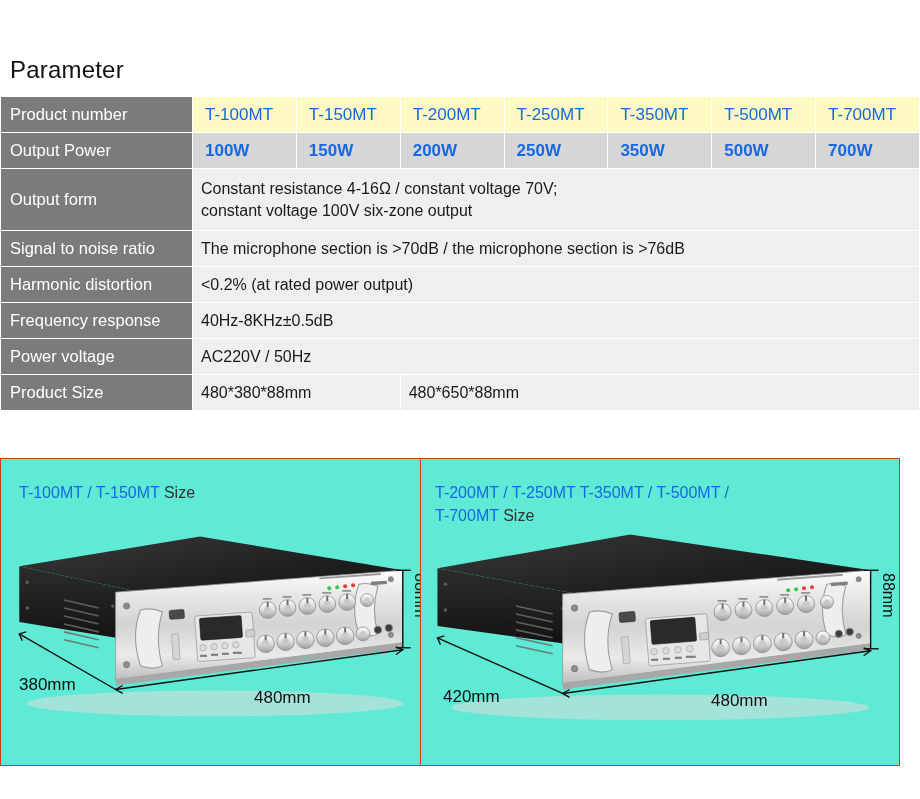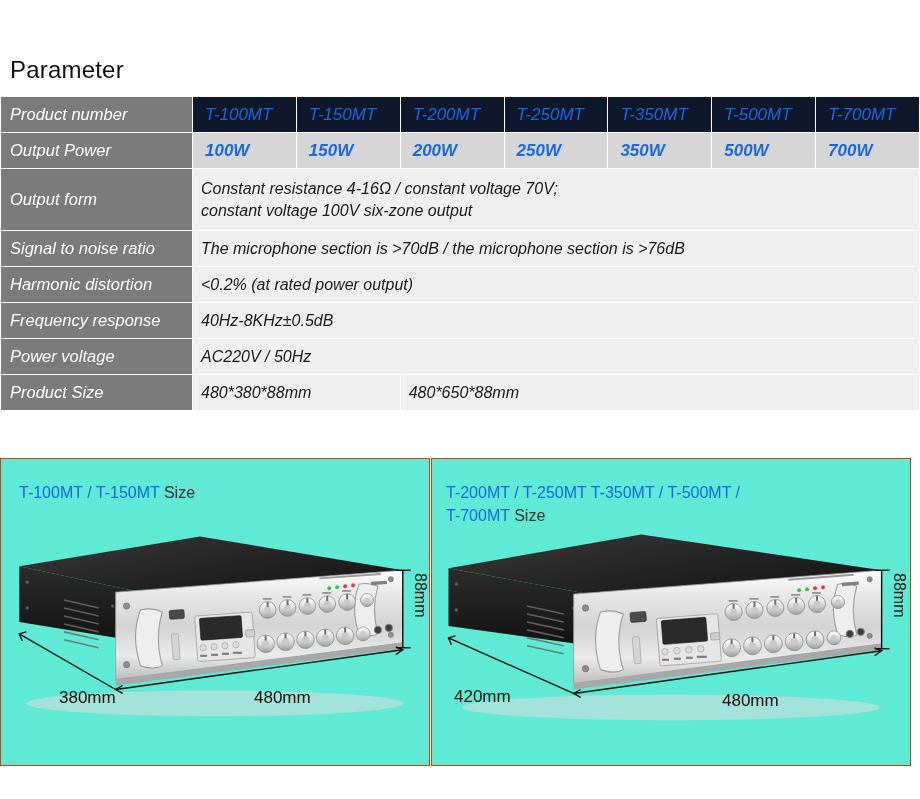--- a/index.html
+++ b/index.html
@@ -30,42 +30,41 @@
   }
 
   
   .spec-table {
     position: absolute;
     left: 0px;
     top: 96px;
     width: 920px;
     border-collapse: collapse;
     table-layout: fixed;
-    font-style: italic;
   }
   .spec-table tr { height: 36px; }
   .spec-table td {
     padding: 0 8px;
     font-size: 16px;
     vertical-align: middle;
     border: 1px solid #ffffff;
   }
   td.label {
     background: #7b7b7b;
     color: #ffffff;
     width: 192px;
     font-size: 16.5px;
     padding-left: 9px;
   }
   td.val-light {
     background: #efefef;
     color: #1a1a1a;
   }
   td.model {
-    background: #0f172a;
+    background: #fef9c3;
     color: #1668e3;
     font-size: 17px;
     text-align: left;
     padding-left: 12px;
   }
   td.power {
     background: #d6d6d6;
     color: #1668e3;
     font-size: 17px;
     font-weight: bold;
@@ -86,21 +85,21 @@
   }
   .panel {
     position: absolute;
     top: 0;
     height: 308px;
     background: #5eead4;
     border: 1px solid #c2410c;
     overflow: hidden;
   }
   .panel-left  { left: 0px;   width: 430px; }
-  .panel-right { left: 431px; width: 480px; padding-left: 28px; }
+  .panel-right { left: 420px; width: 480px; padding-left: 28px; }
 
   .panel-title {
     position: absolute;
     left: 18px;
     top: 22px;
     font-size: 16px;
     line-height: 1.45;
     color: #333333;
     width: 90%;
   }
@@ -371,21 +370,21 @@
         <line x1="397" y1="190" x2="412" y2="190" stroke="#111111" stroke-width="1.4"></line>
 
         <line x1="115" y1="232" x2="404" y2="192" stroke="#111111" stroke-width="1.4"></line>
         <polyline points="122,228 115,232 122,236" fill="none" stroke="#111111" stroke-width="1.4"></polyline>
         <polyline points="397,189 404,192 397,197" fill="none" stroke="#111111" stroke-width="1.4"></polyline>
 
         <line x1="18" y1="176" x2="115" y2="232" stroke="#111111" stroke-width="1.4"></line>
         <polyline points="25,174 18,176 21,183" fill="none" stroke="#111111" stroke-width="1.4"></polyline>
       </svg>
 
-      <div class="dim" style="left:18px; top:229px;margin-left:40px;">380mm</div>
+      <div class="dim" style="left:18px; top:216px;">380mm</div>
       <div class="dim" style="left:253px; top:229px;">480mm</div>
       <div class="dim dim-v" style="left:410px; top:114px;">88mm</div>
     </div>
 
     <div class="panel panel-right">
       <div class="panel-title">
         <span class="blue">T-200MT / T-250MT T-350MT / T-500MT /</span><br>
         <span class="blue">T-700MT</span><span> Size</span>
       </div>
 

